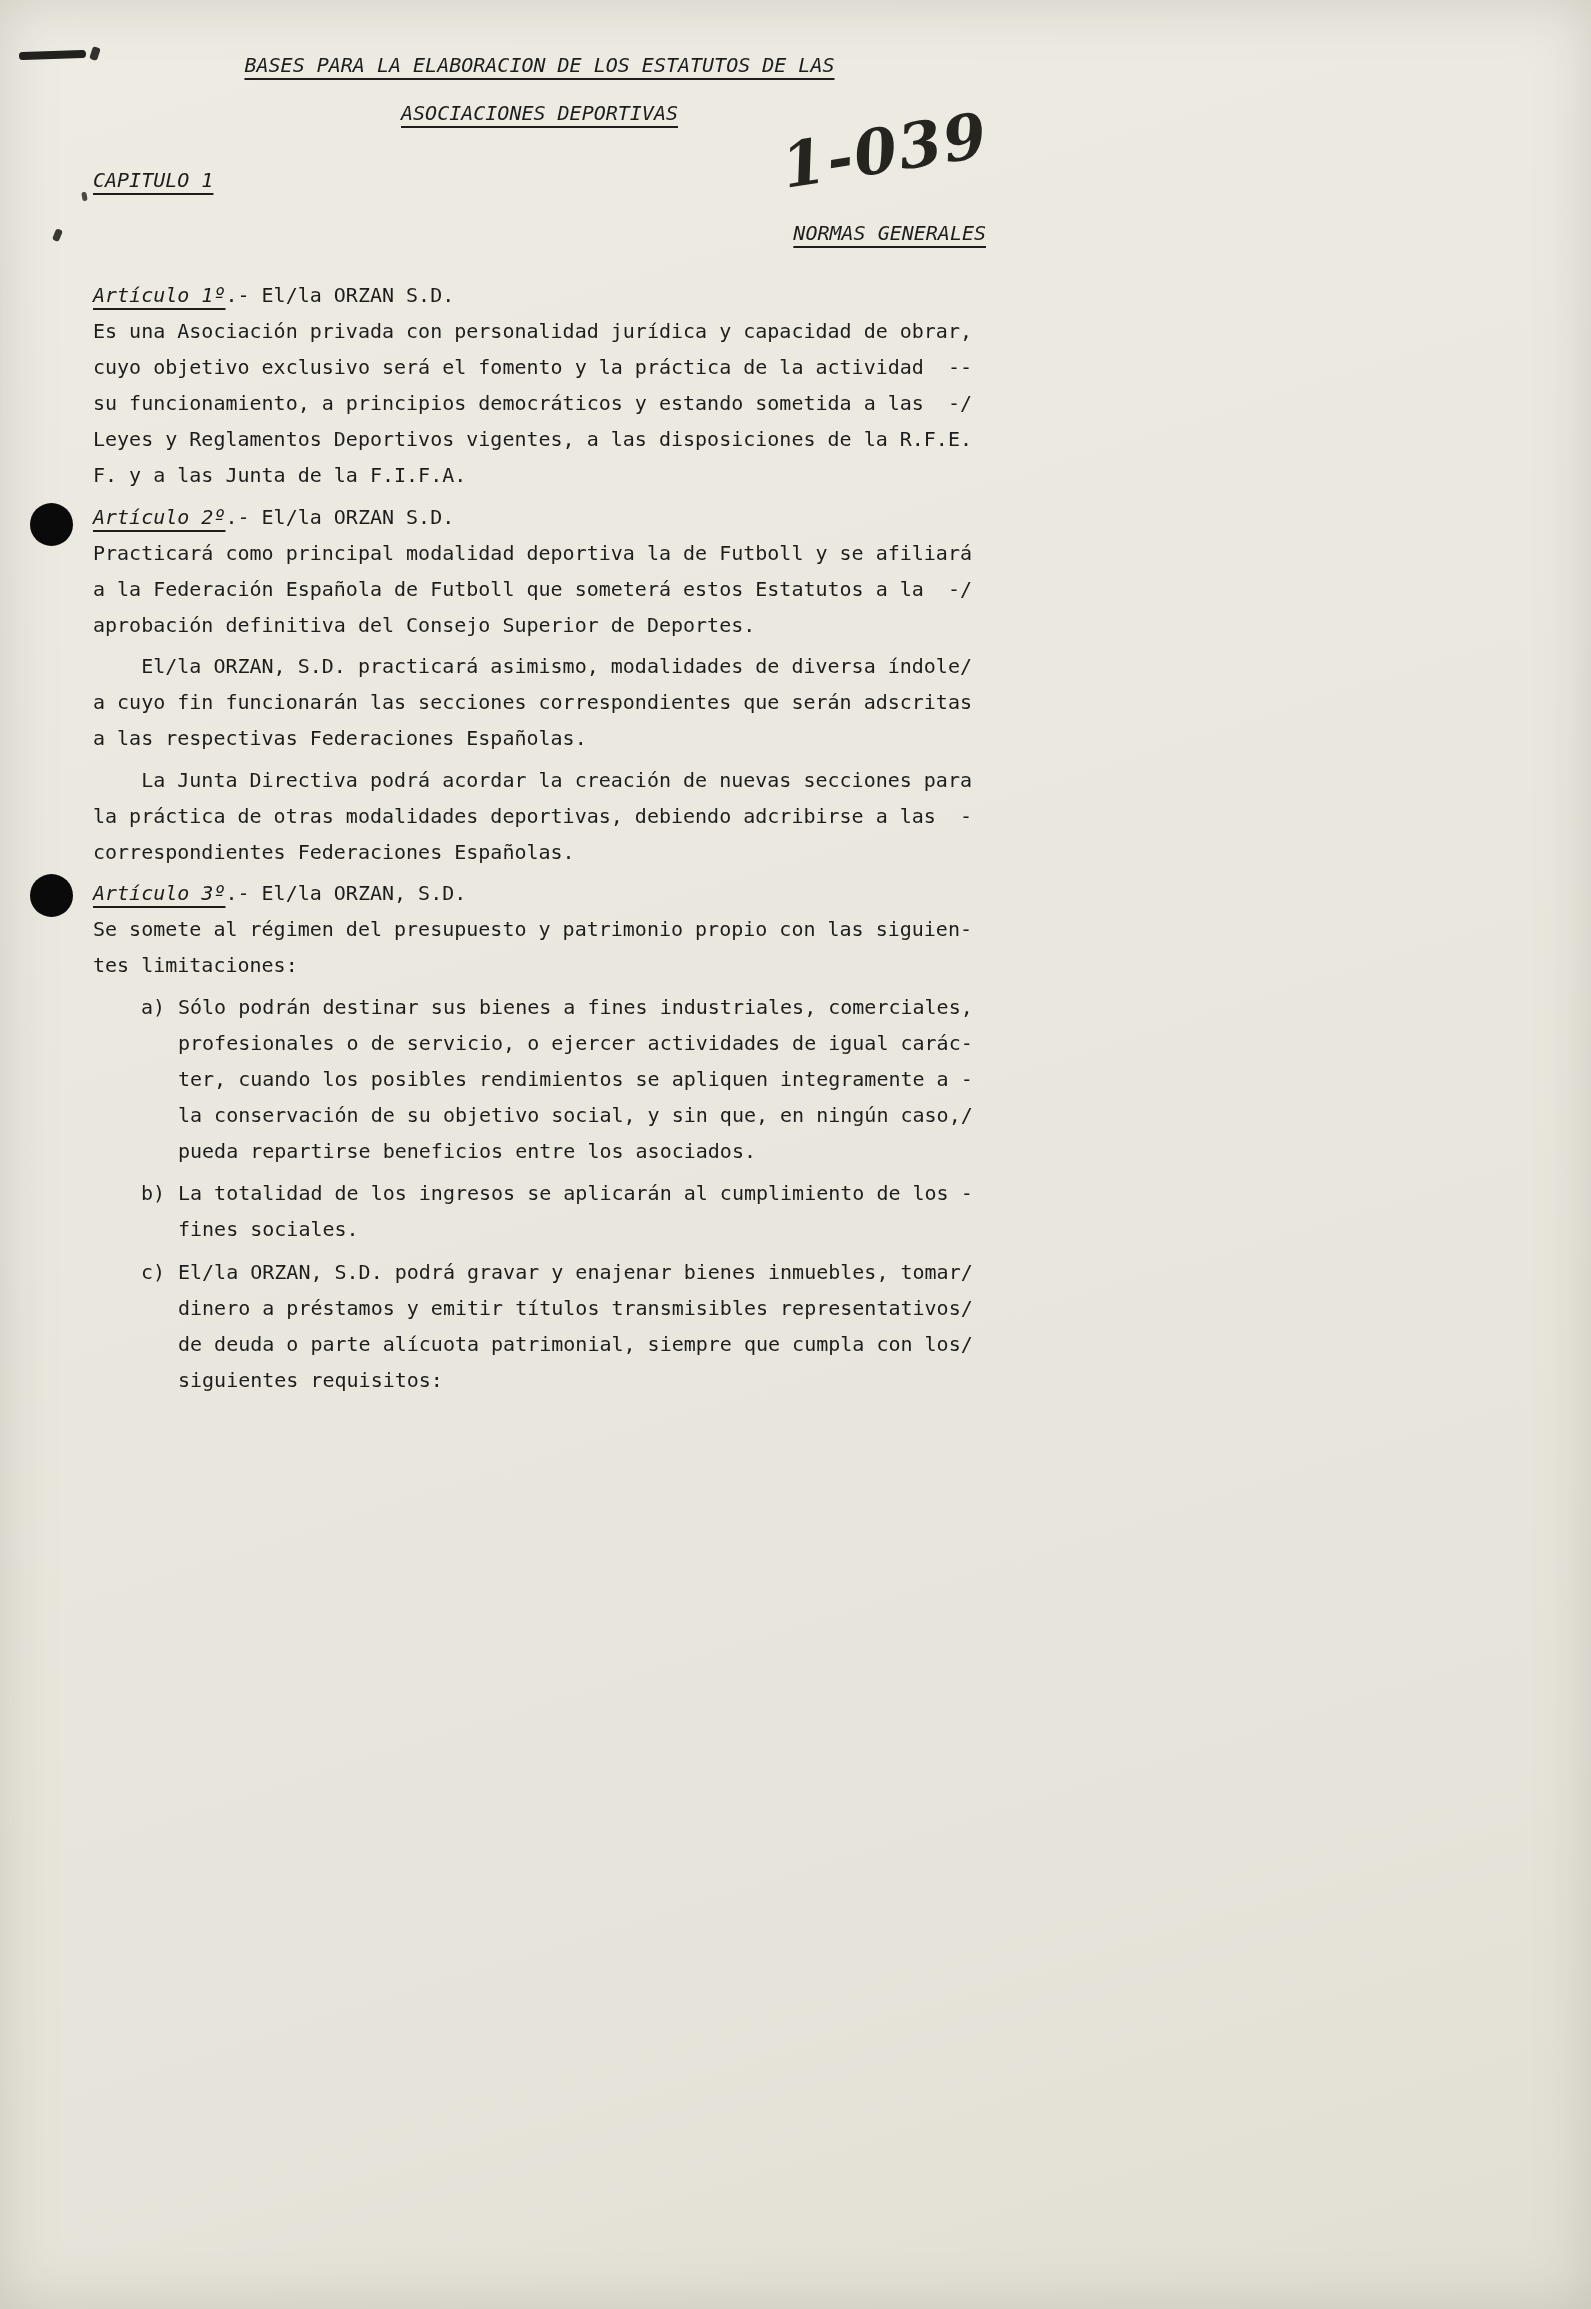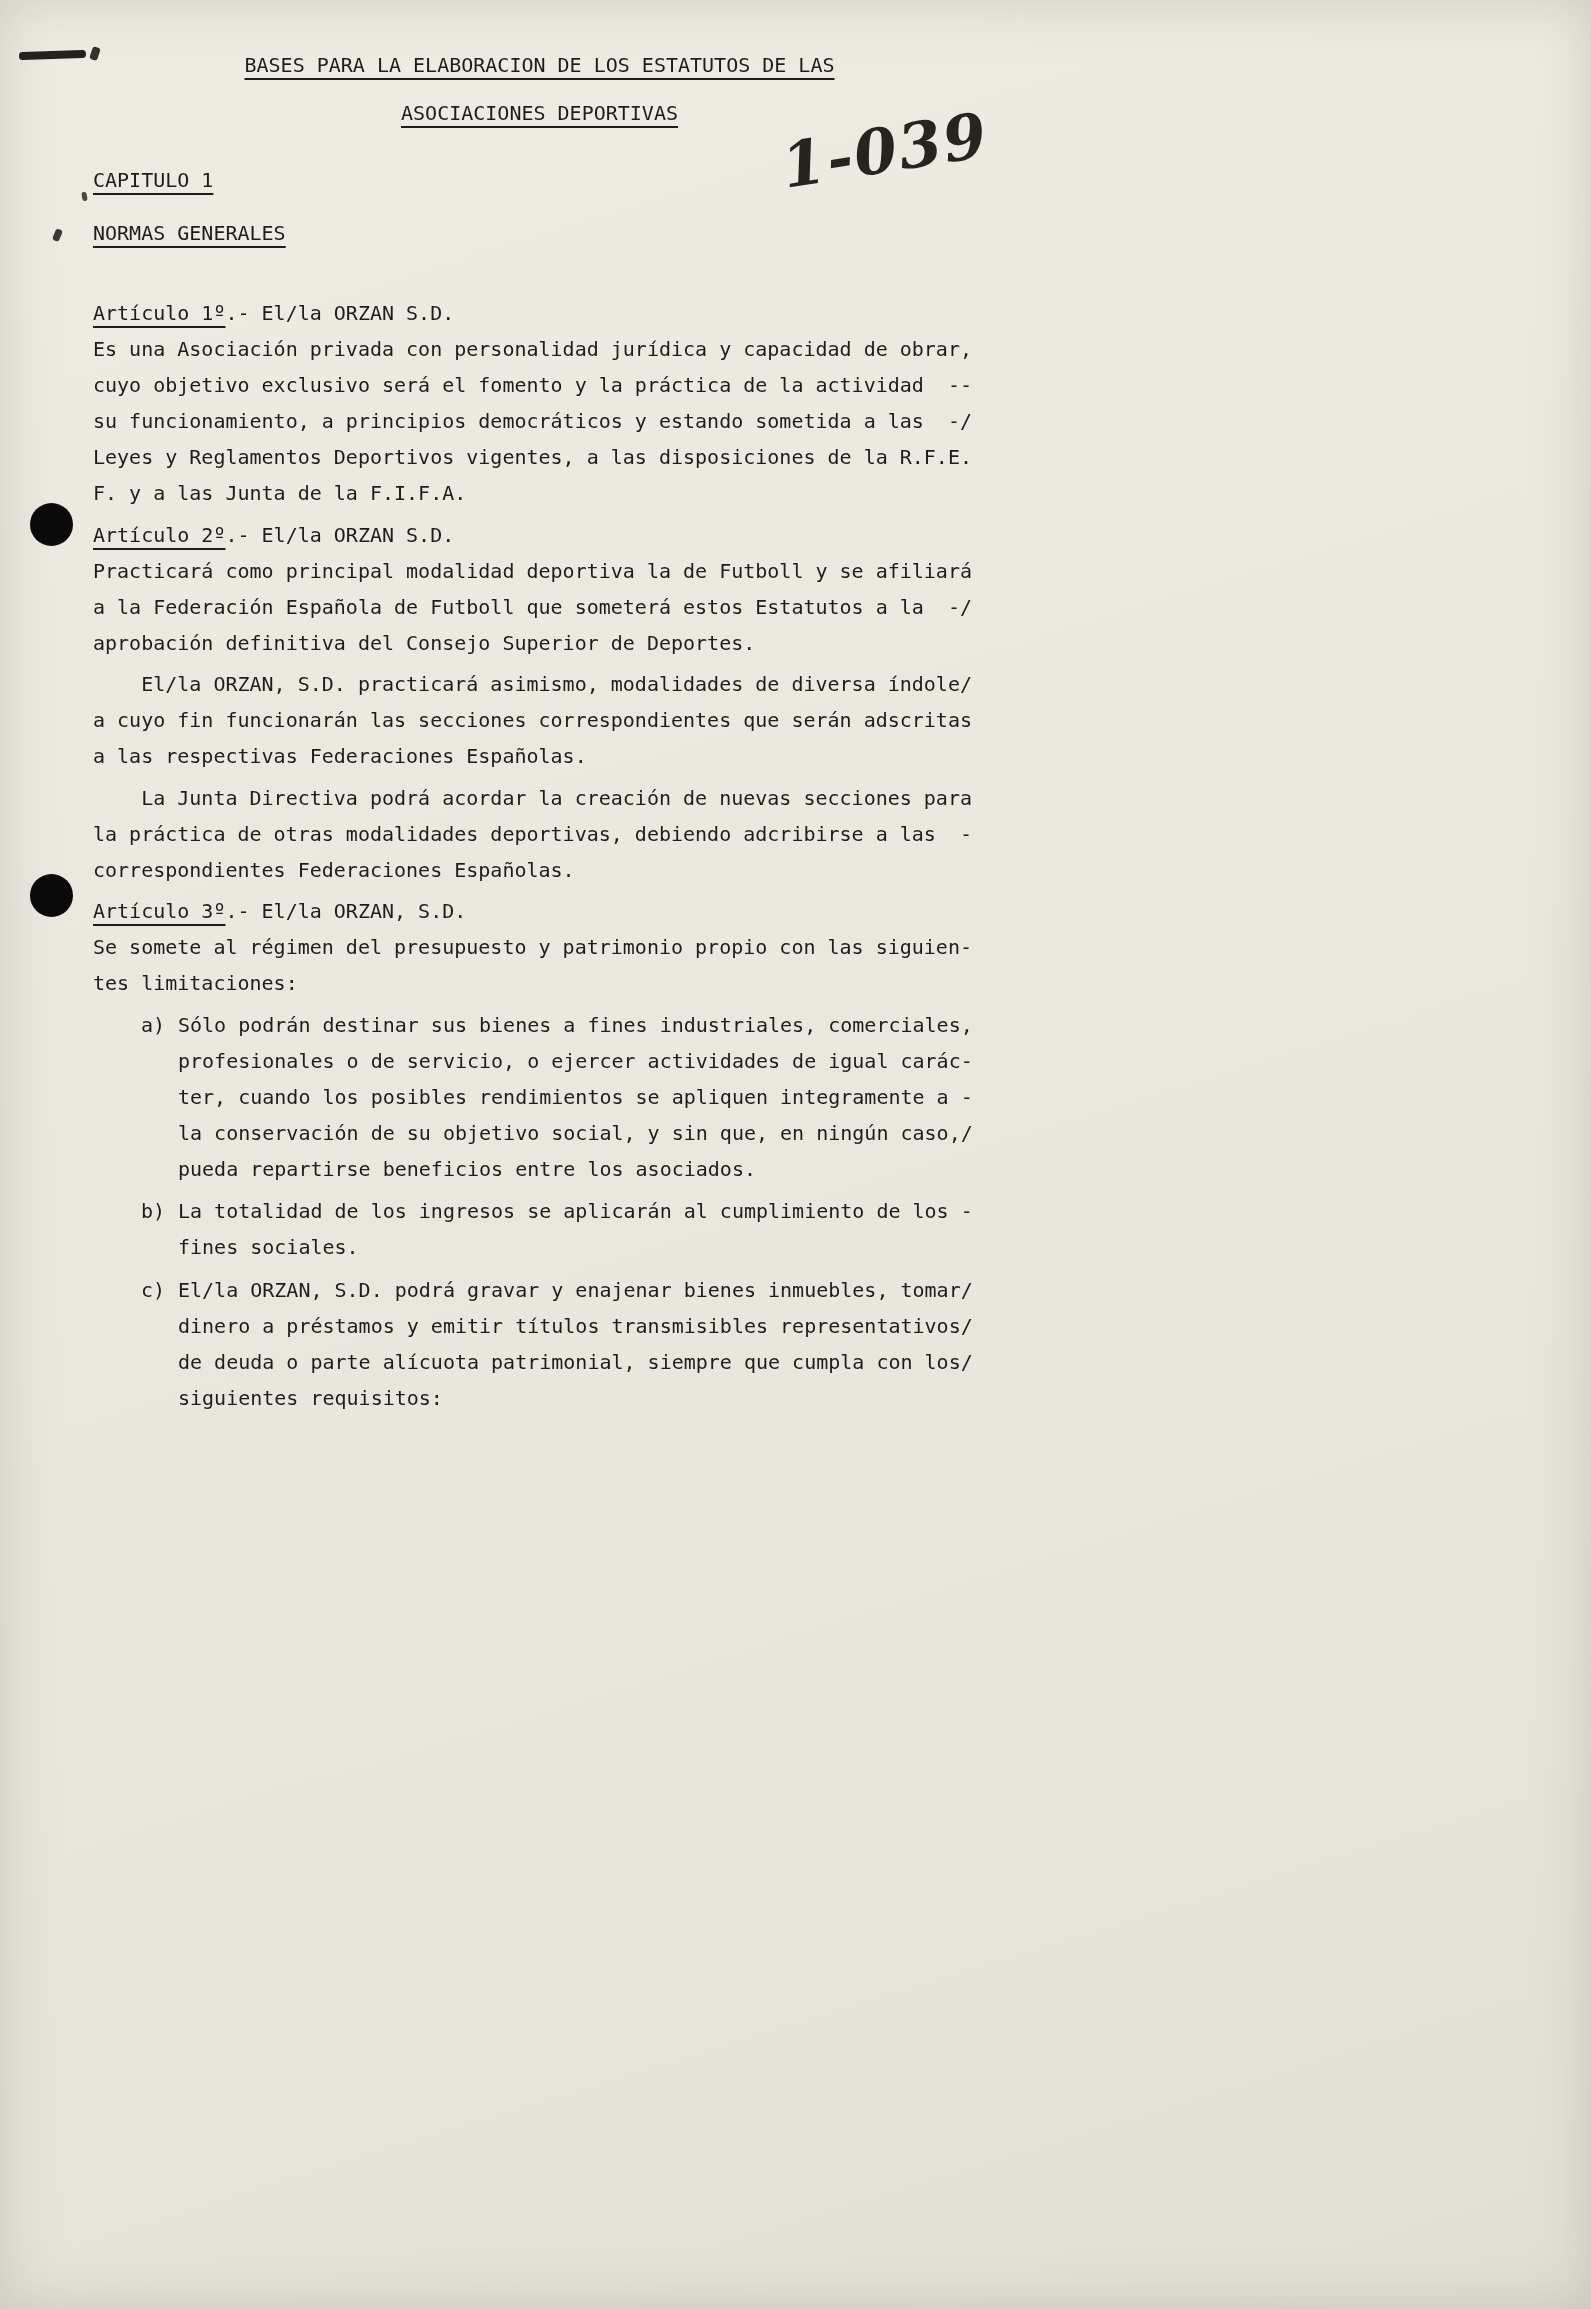--- a/index.html
+++ b/index.html
@@ -28,25 +28,26 @@
     width: 893px;
     color: #1e1d1b;
     font-size: 20px;
     line-height: 36px;
   }
   .line { white-space: pre; }
   .u {
     text-decoration: underline;
     text-underline-offset: 5.6px;
     text-decoration-thickness: 1.9px;
+    font-style: italic;
   }
   .doc-title   { text-align: center; margin-bottom: 12px; }
   .doc-subtitle{ text-align: center; margin-bottom: 31px; }
   .chapter     { margin-bottom: 17px; }
-  .section     { margin-bottom: 44px; }
+  .section     { margin-bottom: 26px; text-align: right; }
   .article-heading { margin-top: 4px; white-space: pre; }
   .para        { margin-bottom: 5.6px; }
   .list-item   {
     position: relative;
     margin-left: 48px;
     padding-left: 37px;
     margin-bottom: 6.5px;
   }
   .marker { position: absolute; left: 0; top: 0; white-space: pre; }
   .stamp {

